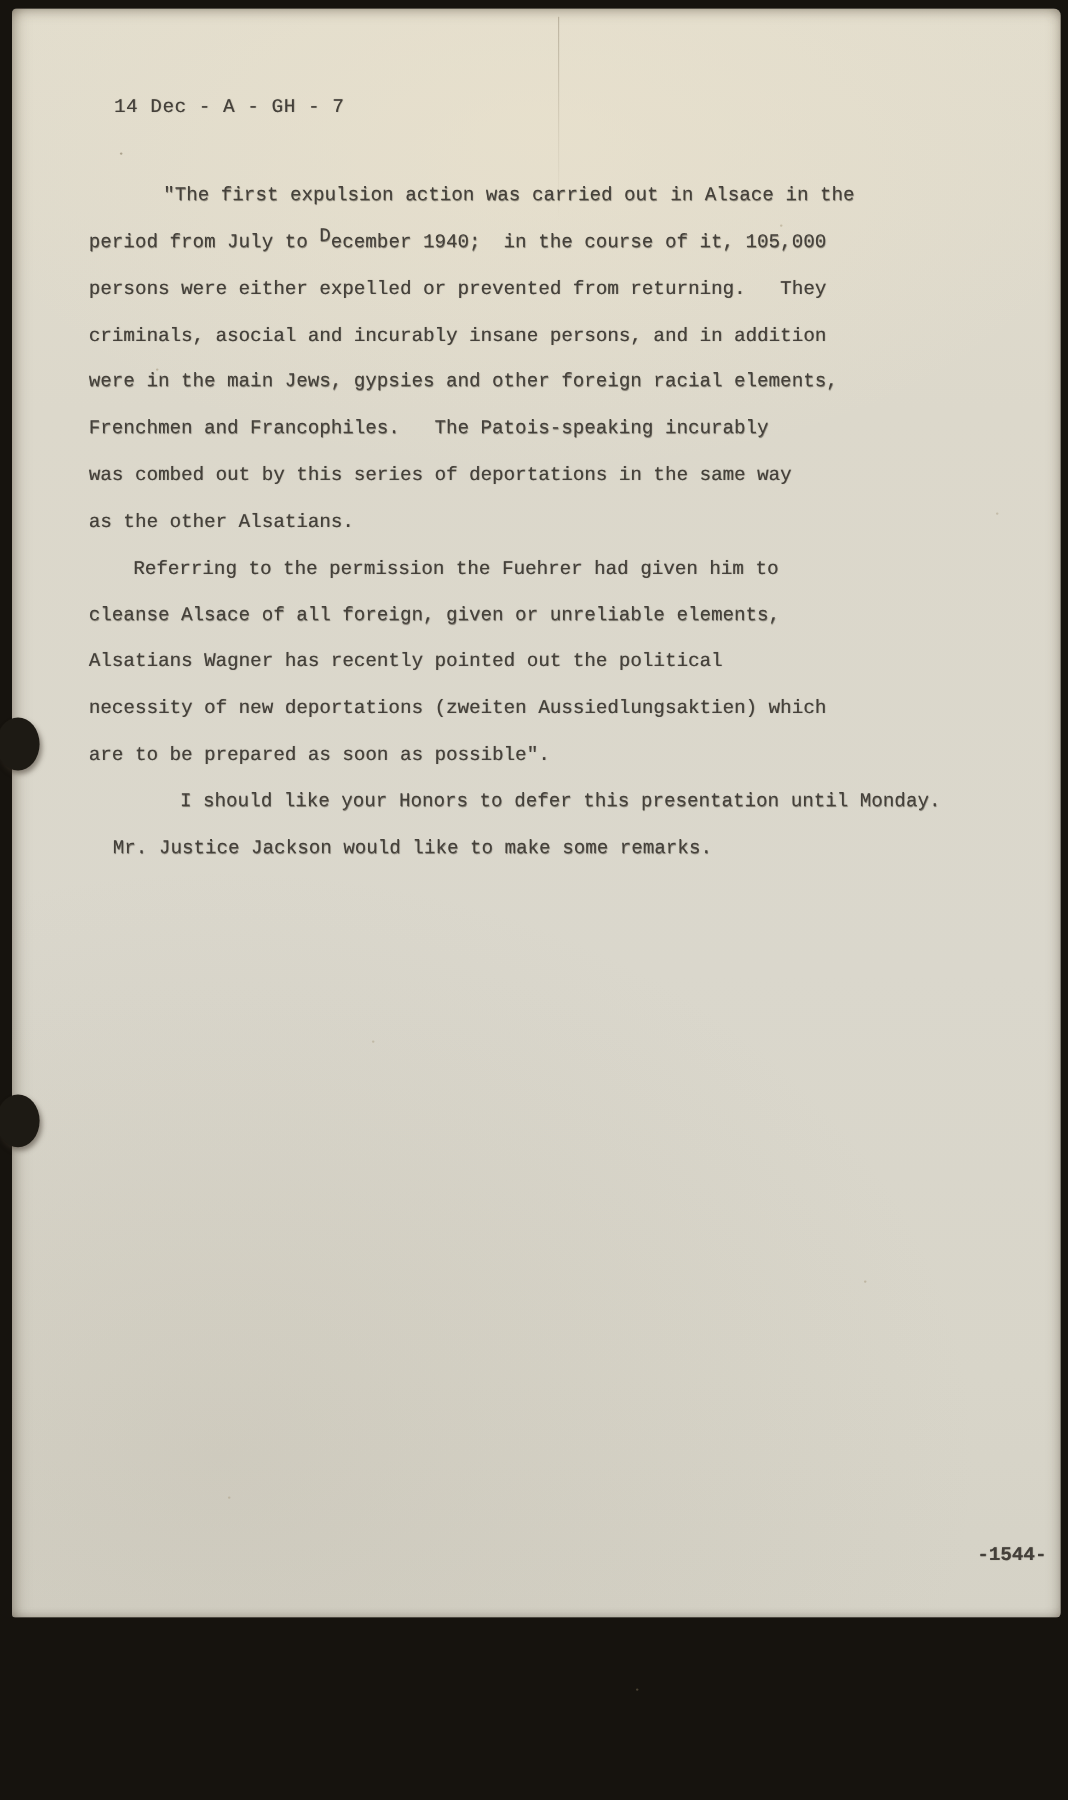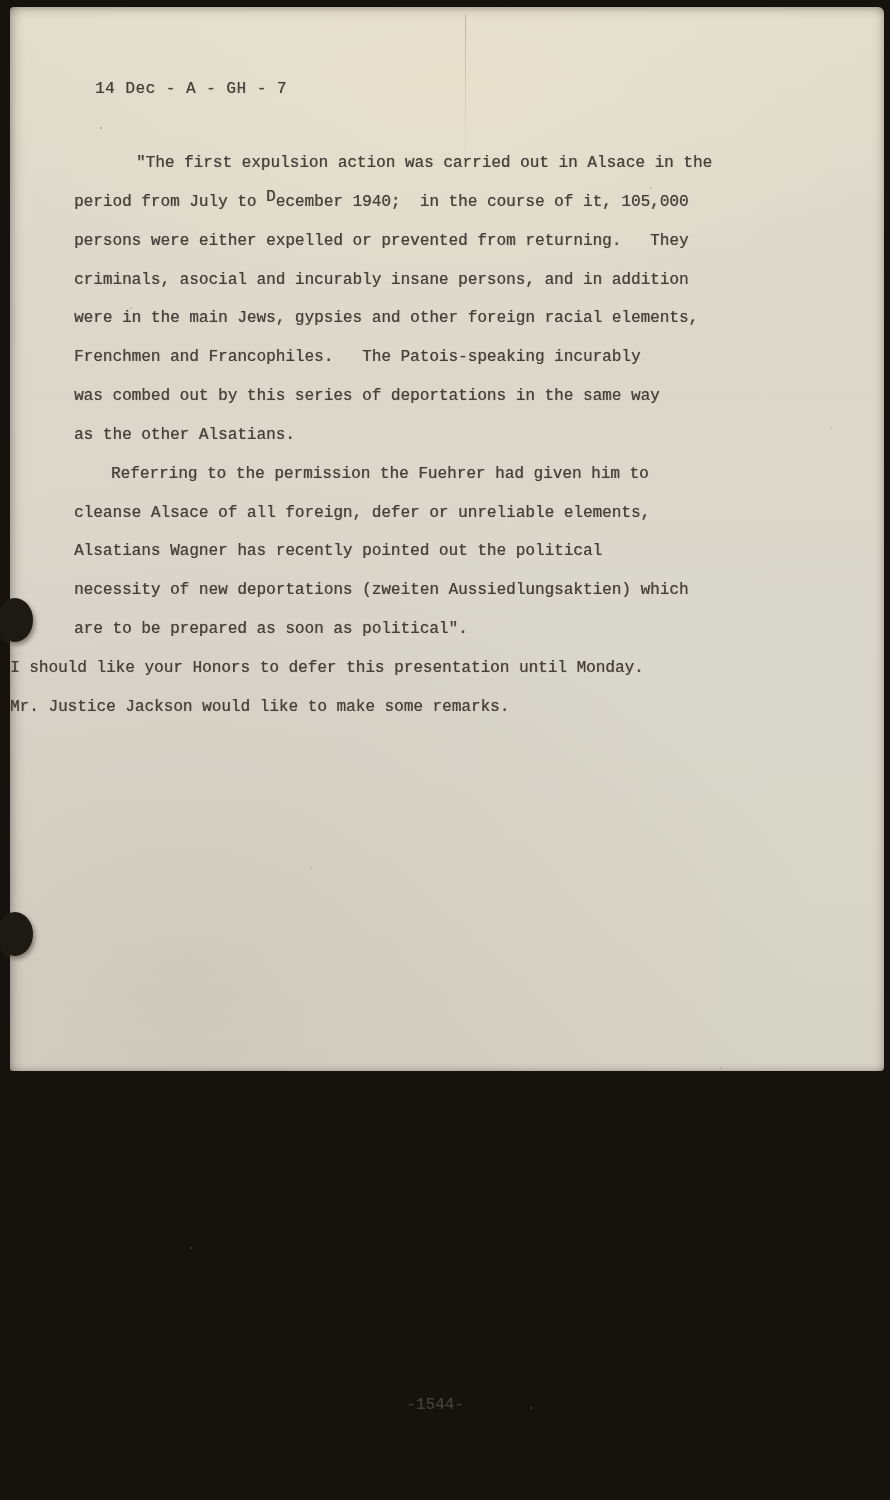--- a/index.html
+++ b/index.html
@@ -6,21 +6,21 @@
     margin: 0; padding: 0;
     width: 890px; height: 1500px;
     background: #16130e;
     overflow: hidden;
     position: relative;
     font-family: "Liberation Mono", "DejaVu Sans Mono", monospace;
   }
   .page {
     position: absolute;
     left: 10px; top: 7px;
-    width: 874px; height: 1064px;
+    width: 874px; height: 1341px;
     background:
       radial-gradient(ellipse 700px 400px at 50% 8%, rgba(236,227,205,0.55), rgba(236,227,205,0) 70%),
       radial-gradient(ellipse 900px 700px at 20% 90%, rgba(180,174,160,0.25), rgba(180,174,160,0) 70%),
       linear-gradient(180deg, #e2ddcd 0%, #dcd8cb 25%, #dad7cc 60%, #d8d5c9 85%, #d5d2c6 100%);
     border-radius: 4px 6px 4px 3px;
     box-shadow:
       inset 9px 0 14px -9px rgba(70,58,44,0.55),
       inset -7px 0 12px -8px rgba(70,58,44,0.45),
       inset 0 7px 12px -8px rgba(70,58,44,0.5),
       inset 0 -6px 10px -8px rgba(70,58,44,0.4);
@@ -68,28 +68,29 @@
   }
   .doc {
     position: absolute;
     left: 0; top: 147px;
     width: 100%;
   }
   .line { height: 38.85px; }
   .ind-open  { padding-left: 126px; }
   .ind-body  { padding-left: 64px; }
   .ind-para  { padding-left: 101px; }
-  .ind-i     { }
-  .ind-flush { }
+  .ind-i     { padding-left: 140px; }
+  .ind-flush { padding-left: 84px; }
   .sup { position: relative; top: -5px; }
   .page-number {
     position: absolute;
-    top: 1389px; left: 0;
+    top: 1280px; left: 0;
     width: 100%;
-    text-align: center;
+    text-align: right;
+    font-weight: bold;
   }
   .page-number .ink { position: relative; left: -12px; }
 </style>
 </head>
 <body>
 
 <div class="page">
   <div class="crease"></div>
   <div class="speck"></div>
 
@@ -98,24 +99,24 @@
   <div class="doc">
     <div class="ink line ind-open">"The first expulsion action was carried out in Alsace in the</div>
     <div class="ink line ind-body"><span>period from July to </span><span class="sup">D</span><span>ecember 1940;  in the course of it, 105,000</span></div>
     <div class="ink line ind-body">persons were either expelled or prevented from returning.   They</div>
     <div class="ink line ind-body">criminals, asocial and incurably insane persons, and in addition</div>
     <div class="ink line ind-body">were in the main Jews, gypsies and other foreign racial elements,</div>
     <div class="ink line ind-body">Frenchmen and Francophiles.   The Patois-speaking incurably</div>
     <div class="ink line ind-body">was combed out by this series of deportations in the same way</div>
     <div class="ink line ind-body">as the other Alsatians.</div>
     <div class="ink line ind-para">Referring to the permission the Fuehrer had given him to</div>
-    <div class="ink line ind-body">cleanse Alsace of all foreign, defer or unreliable elements,</div>
+    <div class="ink line ind-body">cleanse Alsace of all foreign, given or unreliable elements,</div>
     <div class="ink line ind-body">Alsatians Wagner has recently pointed out the political</div>
     <div class="ink line ind-body">necessity of new deportations (zweiten Aussiedlungsaktien) which</div>
-    <div class="ink line ind-body">are to be prepared as soon as political".</div>
+    <div class="ink line ind-body">are to be prepared as soon as possible".</div>
     <div class="ink line ind-i">I should like your Honors to defer this presentation until Monday.</div>
     <div class="ink line ind-flush">Mr. Justice Jackson would like to make some remarks.</div>
   </div>
 
   <div class="page-number">
     <span class="ink">-1544-</span>
   </div>
 
   <div class="hole top"></div>
   <div class="hole bottom"></div>

